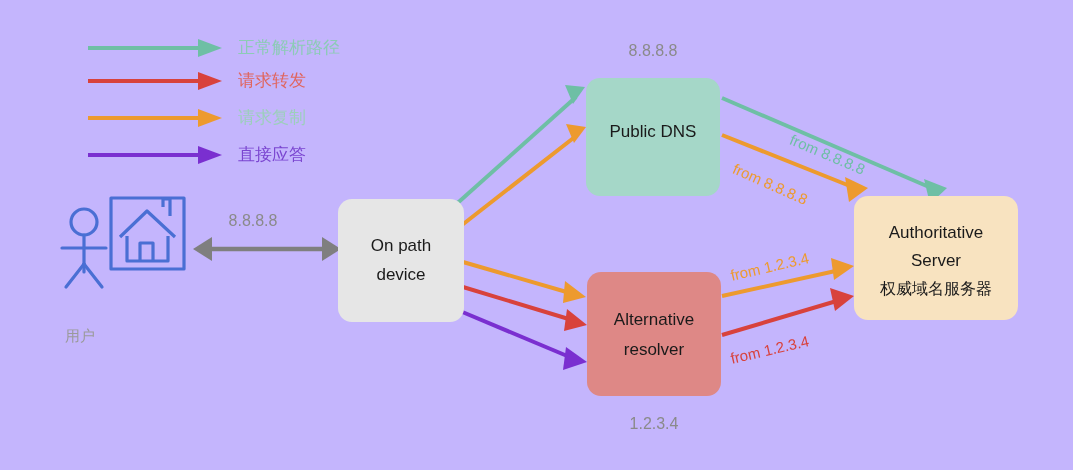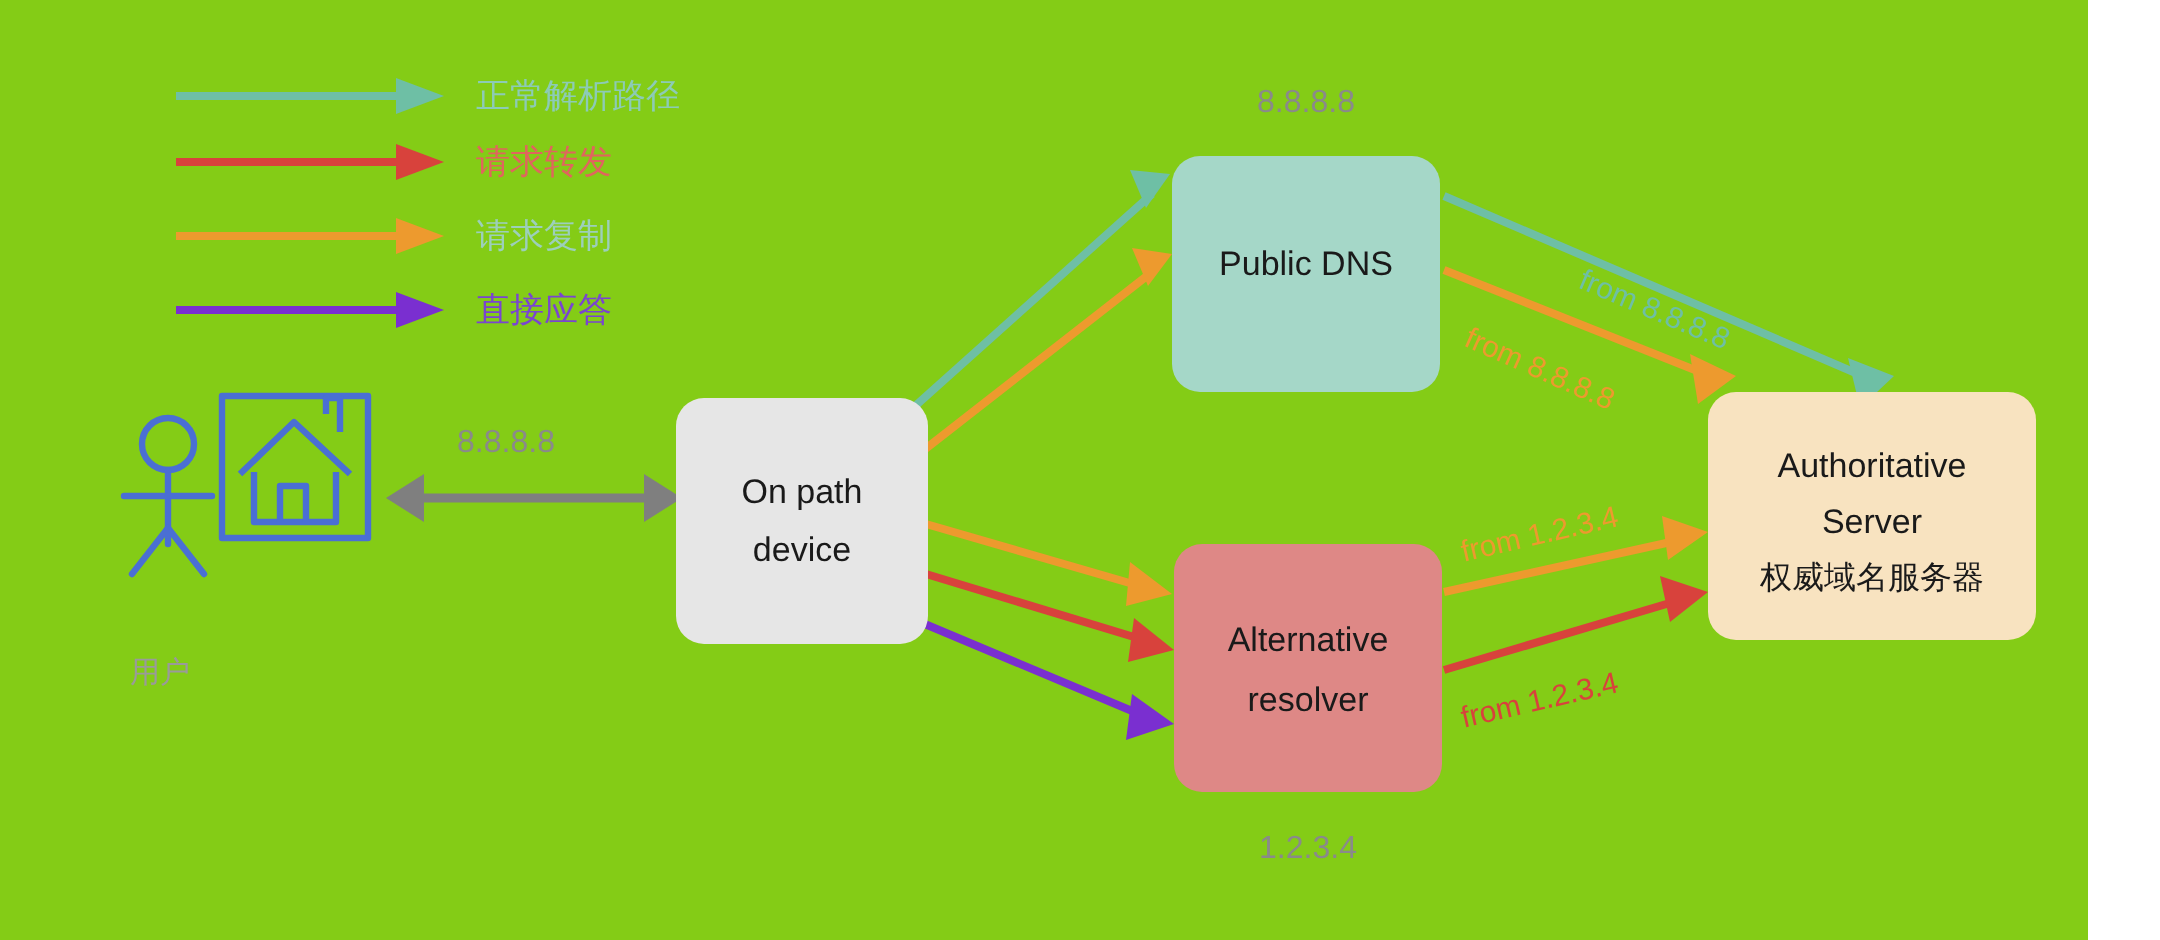--- a/index.html
+++ b/index.html
@@ -4,23 +4,24 @@
 <style>
   html, body {
     margin: 0;
     padding: 0;
     background: #ffffff;
   }
   #canvas {
     position: relative;
     width: 1044px;
     height: 470px;
-    background: #84cc16;
+    background: #c4b5fd;
     font-family: "Liberation Sans", sans-serif;
     overflow: hidden;
+    padding-left: 29px;
   }
   svg#diagram {
     position: absolute;
     left: 0;
     top: 0;
     width: 1080px;
     height: 470px;
   }
   .node-label {
     font-family: "Liberation Sans", sans-serif;

